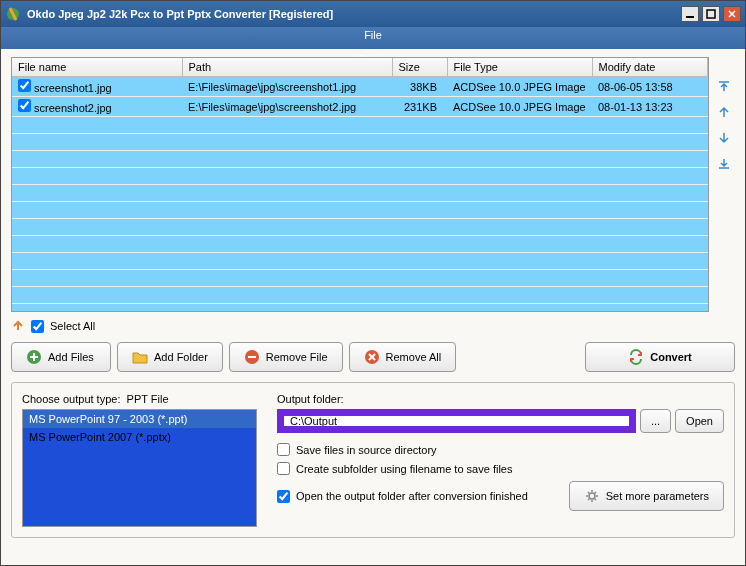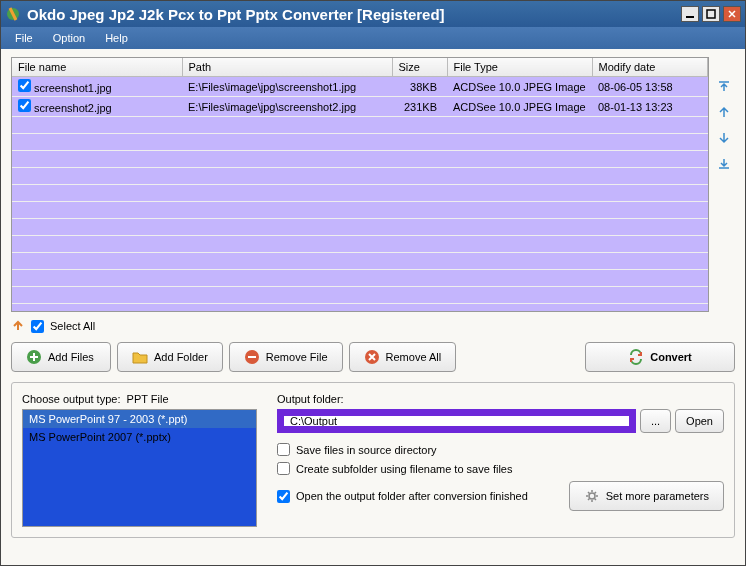--- a/index.html
+++ b/index.html
@@ -1,30 +1,30 @@
 <!DOCTYPE html>
 <html><head>
 <meta charset="utf-8">
 <style>
 * { box-sizing: border-box; margin: 0; padding: 0; font-family: Tahoma, Arial, sans-serif; font-size: 11px; }
 body { background: #d4d0c8; width: 746px; height: 566px; overflow: hidden; }
 .window { width: 746px; height: 566px; background: linear-gradient(to bottom, #f0f0f0, #e8e8e8); border: 1px solid #444; }
 .titlebar { background: linear-gradient(to bottom, #3a6ea5, #2a5a95); height: 26px; display: flex; align-items: center; padding: 0 4px; color: #fff; font-weight: bold; }
 .titlebar .logo { width: 16px; height: 16px; margin-right: 6px; }
-.titlebar .title { flex: 1; font-size: 15px; }
+.titlebar .title { flex: 1; font-size: 11px; }
 .titlebar .winbtns { display: flex; gap: 3px; }
 .titlebar .winbtn { width: 18px; height: 16px; border: 1px solid #555; display: flex; align-items: center; justify-content: center; cursor: pointer; }
 .winbtn.min { background: #e8e8e8; color: #000; }
 .winbtn.max { background: #e8e8e8; color: #000; }
 .winbtn.close { background: #d85a3a; color: #fff; }
-.menubar { background: linear-gradient(to bottom, #4a7ab5, #3a6aa5); height: 22px; display: flex; align-items: center; padding: 0 8px; gap: 8px; }
+.menubar { background: linear-gradient(to bottom, #4a7ab5, #3a6aa5); height: 22px; display: flex; align-items: center; padding: 0 8px; gap: 8px; flex-direction: column; }
 .menubar span { color: #fff; cursor: pointer; padding: 2px 6px; }
 .content { padding: 8px 10px; background: #f9f8f4; height: calc(566px - 48px - 2px); }
 .listarea { display: flex; gap: 6px; }
-.table-wrap { flex: 1; border: 1px solid #999; background: #c4b5fd; height: 255px; overflow: hidden; }
+.table-wrap { flex: 1; border: 1px solid #999; background: #7dd3fc; height: 255px; overflow: hidden; }
 .table { width: 100%; border-collapse: collapse; }
 .table th { background: linear-gradient(to bottom, #fafafa, #eaeaea); border-right: 1px solid #bbb; border-bottom: 1px solid #bbb; text-align: left; padding: 3px 6px; font-weight: normal; height: 18px; }
 .table td { border-bottom: 1px solid #eee; padding: 2px 6px; height: 17px; }
 .table td.size { text-align: right; padding-right: 10px; }
 .empty-row td { height: 17px; }
 .side-arrows { width: 20px; display: flex; flex-direction: column; gap: 8px; padding-top: 20px; }
 .arrow-btn { width: 18px; height: 18px; display: flex; align-items: center; justify-content: center; cursor: pointer; color: #3a7acc; }
 .selectall-row { display: flex; align-items: center; gap: 6px; margin: 6px 0 8px 0; }
 .selectall-row .up-icon { color: #e08030; }
 .btnrow { display: flex; gap: 6px; margin-bottom: 10px; }

